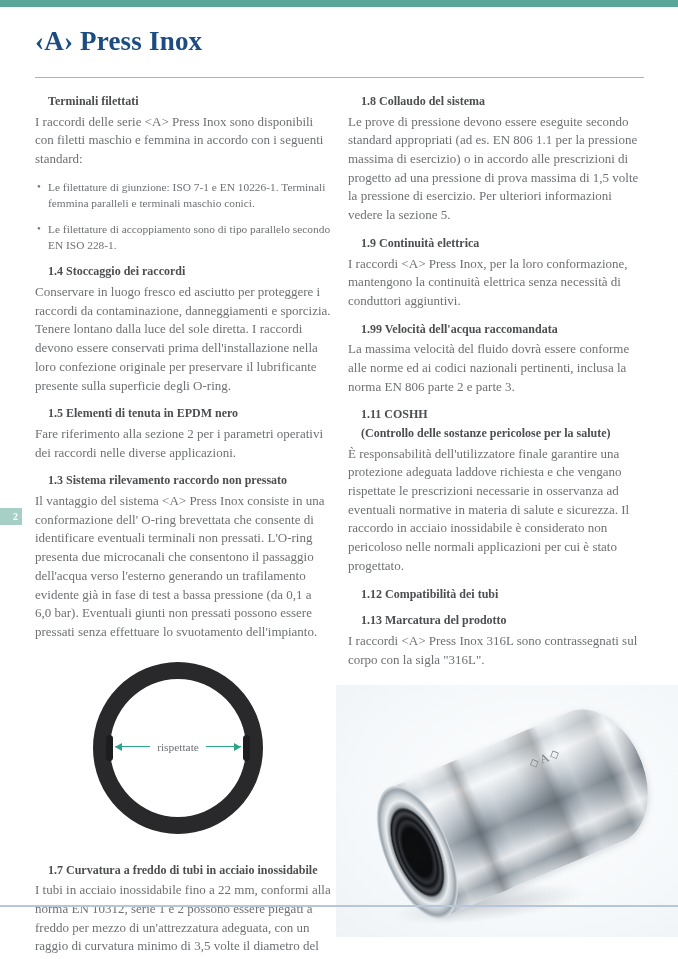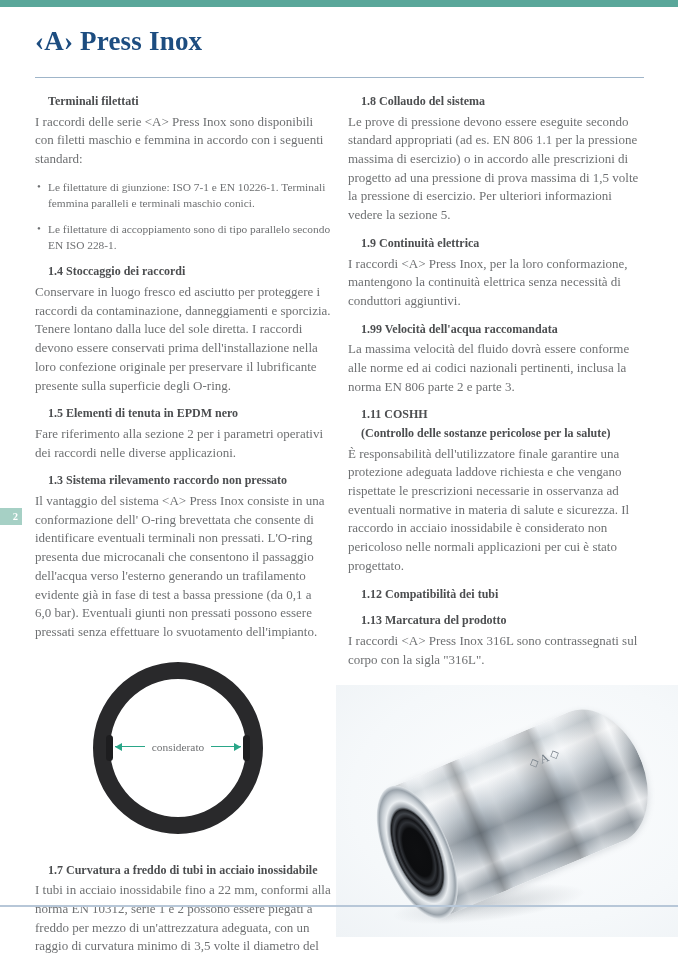--- a/index.html
+++ b/index.html
@@ -95,21 +95,21 @@
         <div class="h">1.4 Stoccaggio dei raccordi</div>
         <p>Conservare in luogo fresco ed asciutto per proteggere i raccordi da contaminazione, danneggiamenti e sporcizia. Tenere lontano dalla luce del sole diretta. I raccordi devono essere conservati prima dell'installazione nella loro confezione originale per preservare il lubrificante presente sulla superficie degli O-ring.</p>
         <div class="h">1.5 Elementi di tenuta in EPDM nero</div>
         <p>Fare riferimento alla sezione 2 per i parametri operativi dei raccordi nelle diverse applicazioni.</p>
         <div class="h">1.3 Sistema rilevamento raccordo non pressato</div>
         <p>Il vantaggio del sistema &lt;A&gt; Press Inox consiste in una conformazione dell' O-ring brevettata che consente di identificare eventuali terminali non pressati. L'O-ring presenta due microcanali che consentono il passaggio dell'acqua verso l'esterno generando un trafilamento evidente già in fase di test a bassa pressione (da 0,1 a 6,0 bar). Eventuali giunti non pressati possono essere pressati senza effettuare lo svuotamento dell'impianto.</p>
         <div class="oring-figure" id="fig-oring">
     <div class="oring"></div>
     <div class="oring-arrows">
       <div class="arrow-line left"></div>
-      <div class="oring-label">considerato</div>
+      <div class="oring-label">rispettate</div>
       <div class="arrow-line right"></div>
     </div>
   </div>
         <div class="h">1.7 Curvatura a freddo di tubi in acciaio inossidabile</div>
         <p>I tubi in acciaio inossidabile fino a 22 mm, conformi alla norma EN 10312, serie 1 e 2 possono essere piegati a freddo per mezzo di un'attrezzatura adeguata, con un raggio di curvatura minimo di 3,5 volte il diametro del tubo.</p>
       </div>
     <div class="col" id="col-right">
         <div class="h">1.8 Collaudo del sistema</div>
         <p>Le prove di pressione devono essere eseguite secondo standard appropriati (ad es. EN 806 1.1 per la pressione massima di esercizio) o in accordo alle prescrizioni di progetto ad una pressione di prova massima di 1,5 volte la pressione di esercizio. Per ulteriori informazioni vedere la sezione 5.</p>
         <div class="h">1.9 Continuità elettrica</div>

